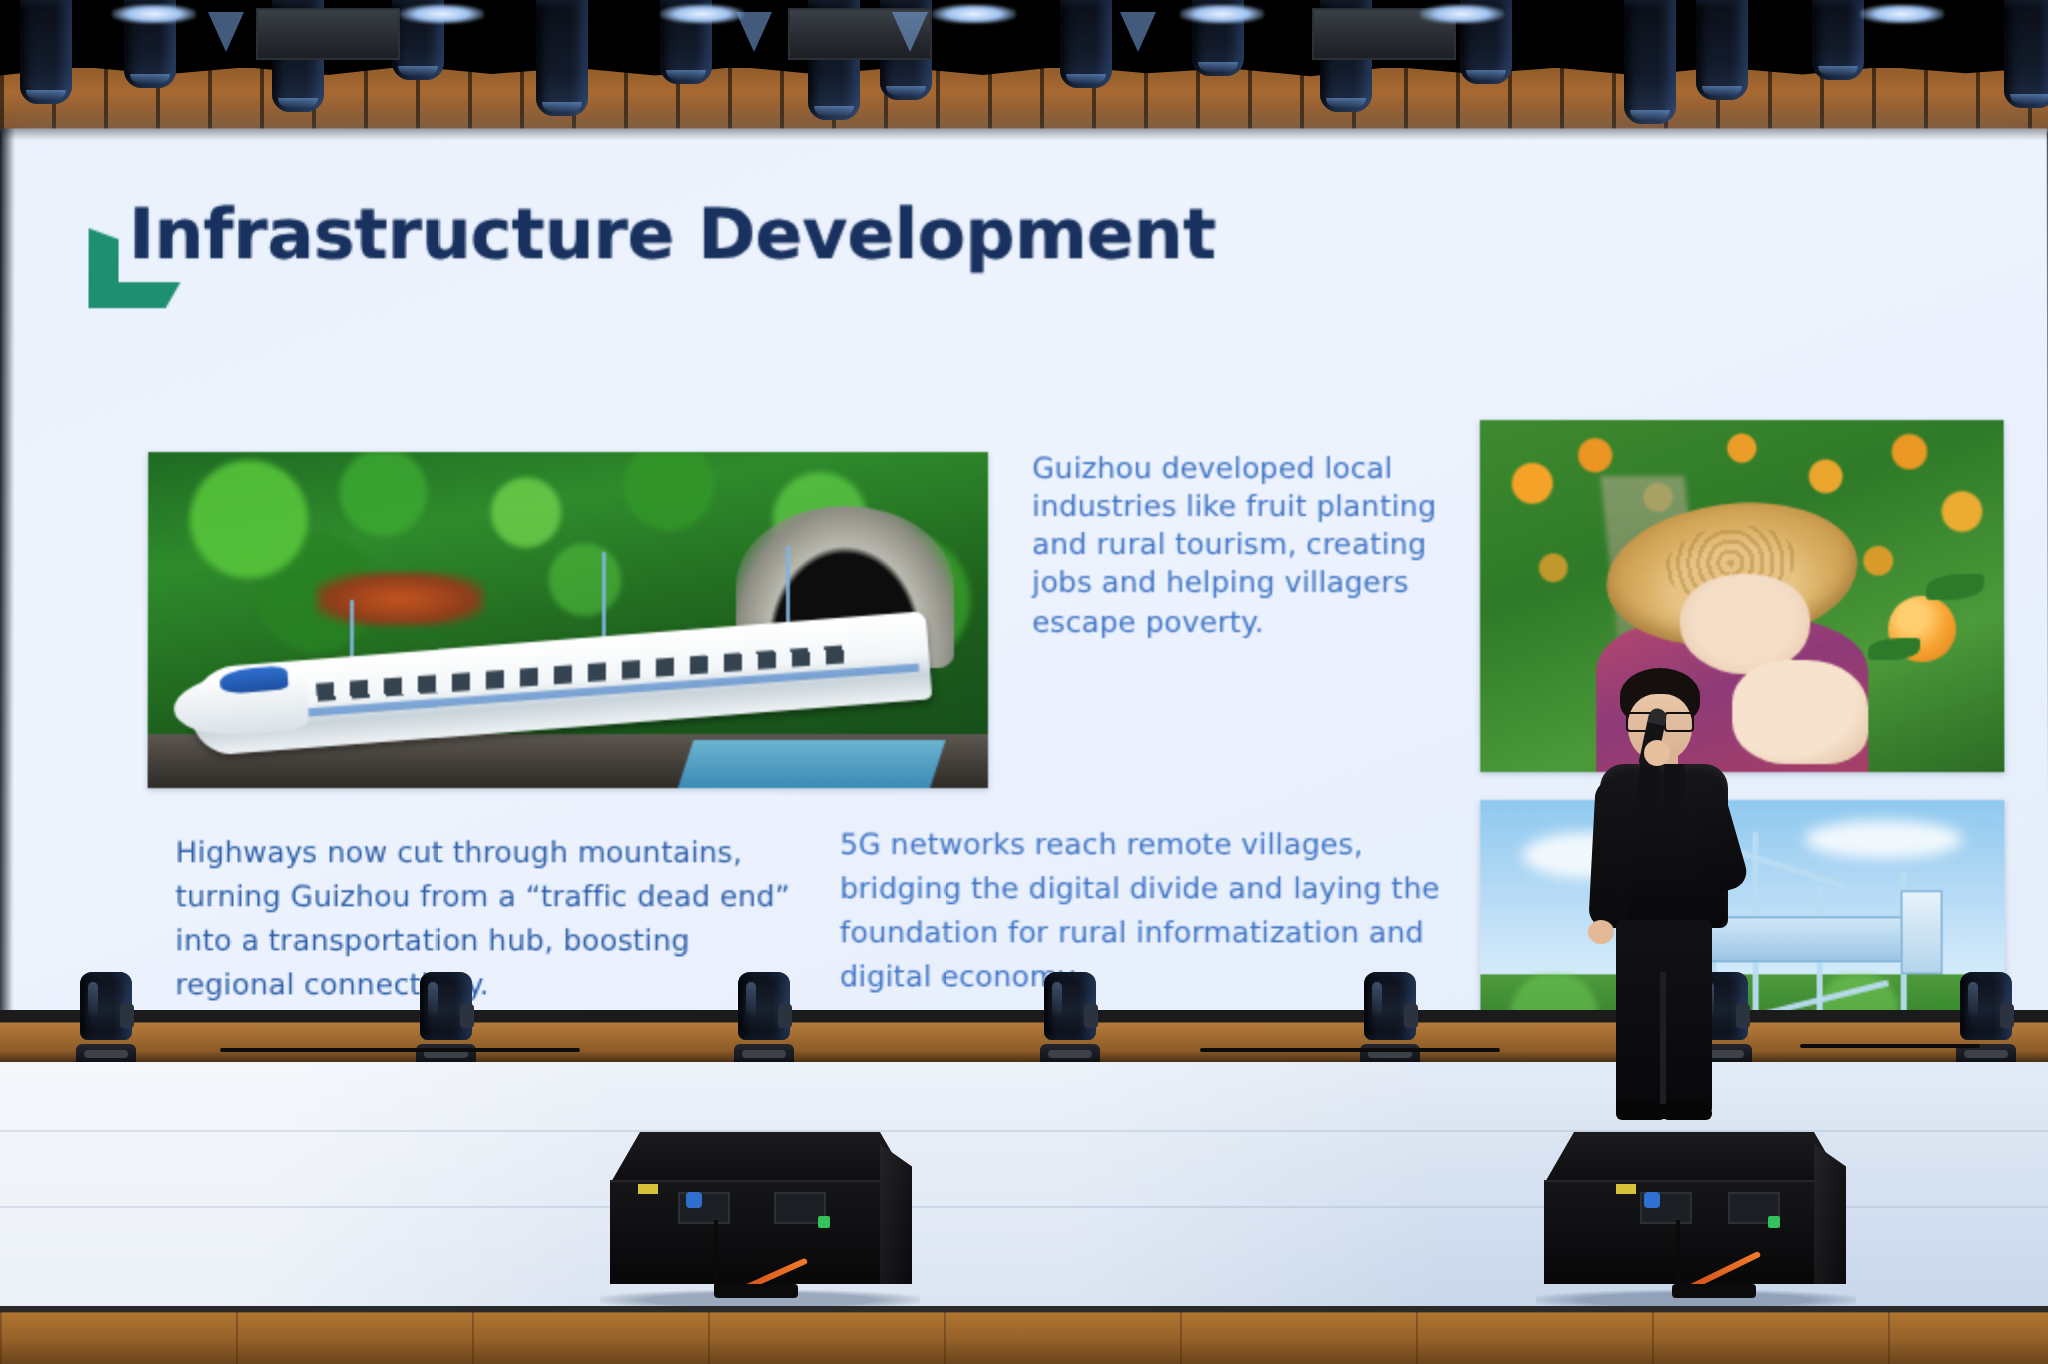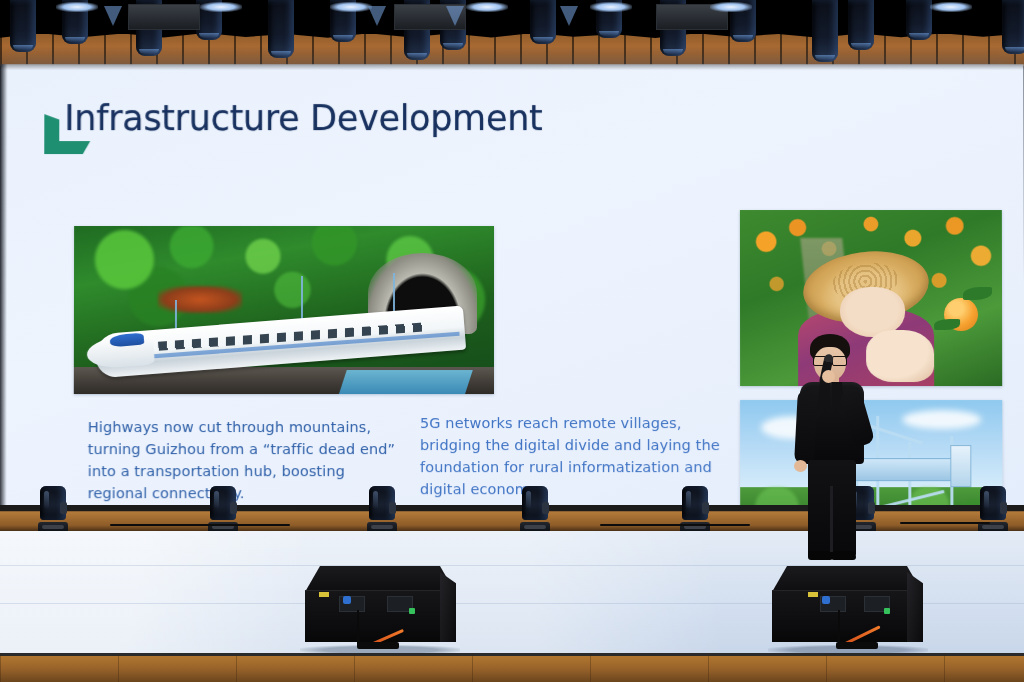--- a/index.html
+++ b/index.html
@@ -101,21 +101,21 @@
     background:#1f8f72;
     clip-path:polygon(0 0,100% 14%,100% 100%,0 100%);
   }
   .title-bracket .hbar {
     position:absolute; left:0; bottom:0; width:46px; height:13px;
     background:#1f8f72;
     clip-path:polygon(0 0,100% 0,84% 100%,0 100%);
   }
   #slide-title {
     position:absolute; left:20px; top:0;
-    font-size:35px; font-weight:normal; letter-spacing:-.3px;
+    font-size:35px; font-weight:bold; letter-spacing:-.3px;
     color:#18315f; white-space:nowrap;
     font-family:"DejaVu Sans", sans-serif;
     text-shadow:0 0 1px rgba(24,49,95,.5);
   }
 
   
   .photo {
     position:absolute; overflow:hidden; background:#cfe0ef;
     box-shadow:0 1px 3px rgba(40,70,110,.25);
   }
@@ -566,20 +566,21 @@
         <div class="catenary" style="left:24%;top:44%;height:22%;"></div>
         <div class="catenary" style="left:54%;top:30%;height:36%;"></div>
         <div class="catenary" style="left:76%;top:28%;height:38%;"></div>
         <div class="train-body"></div>
         <div class="train-stripe"></div>
         <div class="train-windows"></div>
         <div class="train-nose"></div>
         <div class="train-windshield"></div>
       </div>
 
+      <div class="slide-text" id="text-guizhou">Guizhou developed local industries like fruit planting and rural tourism, creating jobs and helping villagers escape poverty.</div>
 
       <div class="photo" id="photo-orange">
         <div class="orange-bg"></div>
         <div class="orange-path"></div>
         <div class="farmer-jacket"></div>
         <div class="straw-hat"></div>
         <div class="farmer-face"></div>
         <div class="farmer-hand"></div>
         <div class="orange-fruit-big"></div>
         <div class="orange-leaf" style="right:4%;top:44%;width:11%;height:7%;"></div>

